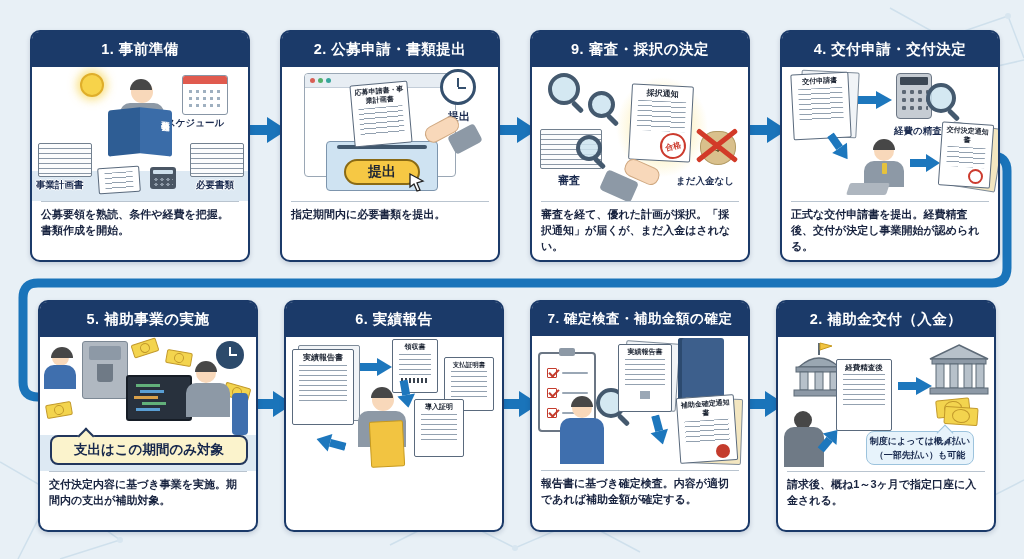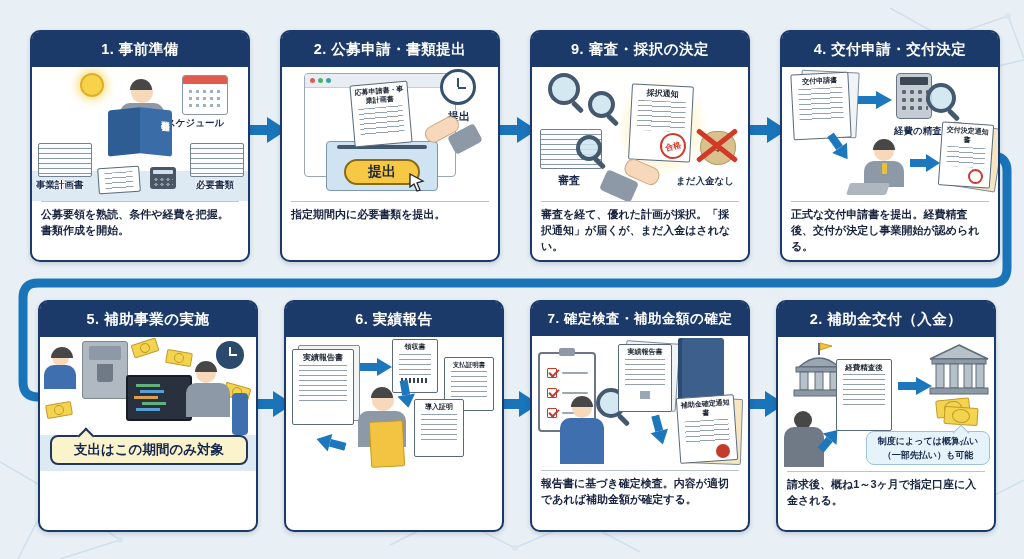--- a/index.html
+++ b/index.html
@@ -278,20 +278,21 @@
       <div style="position:absolute;left:8px;top:7px;width:24px;height:3px;background:#62b07a;box-shadow:4px 6px 0 #5a9fd4,-2px 12px 0 #d8a04a,6px 18px 0 #62b07a,0 24px 0 #5a9fd4"></div>
     </div>
     <div class="head" style="left:156px;top:26px"></div>
     <div class="torso" style="left:146px;top:46px;width:44px;height:34px"></div>
     <div class="abs" style="left:192px;top:56px;width:16px;height:42px;background:#3f6fae;border-radius:4px"></div>
     <div class="bubble" style="left:10px;top:98px;width:198px;height:30px;background:#fbf3cc;border:2.5px solid #22365c;border-radius:8px;font-size:13.5px;line-height:25px">
       <div class="tail" style="left:28px;top:-7px;background:#fbf3cc;border-left:2.5px solid #22365c;border-top:2.5px solid #22365c"></div>
       <span>支出はこの期間のみ対象</span>
     </div>
   </div>
+  <div class="card-desc">交付決定内容に基づき事業を実施。期間内の支出が補助対象。</div>
 </div>
 
 <div class="card" style="left:284px;top:300px">
   <div class="card-header">6. 実績報告</div>
   <div class="illo">
     <div class="paper-back" style="left:12px;top:8px;width:62px;height:76px"></div>
     <div class="paper" style="left:6px;top:12px;width:62px;height:76px">
       <div class="ptitle" style="font-size:8px">実績報告書</div>
       <div class="plines" style="height:36px"></div>
     </div>
@@ -396,20 +397,20 @@
       <polygon points="33,2 62,16 4,16" fill="#b7c1ca" stroke="#5d6a77" stroke-width="1.5"></polygon>
       <rect x="6" y="16" width="54" height="5" fill="#8d99a6" stroke="#5d6a77"></rect>
       <rect x="10" y="21" width="8" height="24" fill="#b7c1ca" stroke="#5d6a77"></rect>
       <rect x="24" y="21" width="8" height="24" fill="#b7c1ca" stroke="#5d6a77"></rect>
       <rect x="38" y="21" width="8" height="24" fill="#b7c1ca" stroke="#5d6a77"></rect>
       <rect x="50" y="21" width="8" height="24" fill="#b7c1ca" stroke="#5d6a77"></rect>
       <rect x="4" y="45" width="58" height="6" fill="#8d99a6" stroke="#5d6a77"></rect>
     </svg>
     <div class="bill" style="left:158px;top:62px;width:34px;height:18px;transform:rotate(-6deg)"></div>
     <div class="bill" style="left:166px;top:70px;width:34px;height:18px;transform:rotate(4deg)"></div>
-    <div class="bubble" style="left:88px;top:94px;width:124px;height:34px;background:#e7f3fb;border:1.5px solid #9cc3dd;border-radius:8px;font-size:9px;line-height:1.6;padding-top:2px">
+    <div class="bubble" style="left:88px;top:94px;width:108px;height:34px;background:#e7f3fb;border:1.5px solid #9cc3dd;border-radius:8px;font-size:9px;line-height:1.6;padding-top:2px">
       <div class="tail" style="right:22px;top:-5px;background:#e7f3fb;border-left:1.5px solid #9cc3dd;border-top:1.5px solid #9cc3dd"></div>
       <div>制度によっては概算払い</div>
       <div>（一部先払い）も可能</div>
     </div>
   </div>
   <div class="card-desc">請求後、概ね1～3ヶ月で指定口座に入金される。</div>
 </div>
 
 </body></html>

